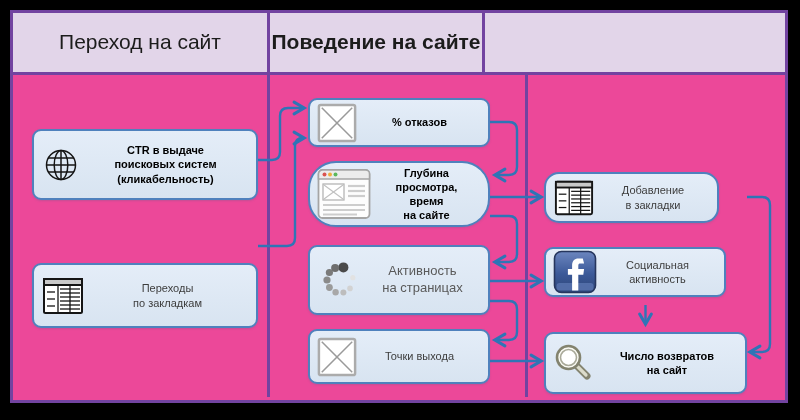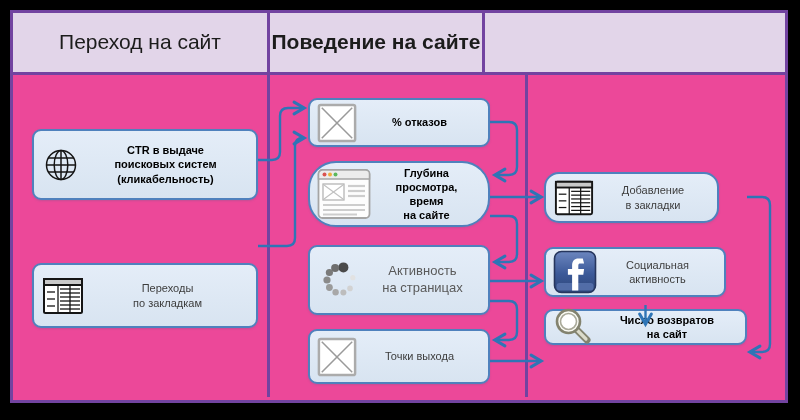--- a/index.html
+++ b/index.html
@@ -31,21 +31,21 @@
   .node.gray .label{color:#595959;font-size:13px;}
 
   #node-ctr{left:32px;top:129px;width:226px;height:71px;}
   #node-bookmark-visits{left:32px;top:218px;width:226px;height:65px;margin-top:45px;}
   #node-bounce{left:308px;top:98px;width:182px;height:49px;}
   #node-depth{left:308px;top:161px;width:182px;height:66px;border-radius:28px;}
   #node-activity{left:308px;top:245px;width:182px;height:70px;}
   #node-exit{left:308px;top:329px;width:182px;height:55px;align-items:center;}
   #node-add-bookmarks{left:544px;top:172px;width:175px;height:51px;border-radius:15px;}
   #node-social{left:544px;top:247px;width:182px;height:50px;}
-  #node-returns{left:544px;top:309px;width:203px;height:36px;}
+  #node-returns{left:544px;top:332px;width:203px;height:62px;}
 
   
   .arrows{position:absolute;left:0;top:0;width:800px;height:420px;z-index:3;pointer-events:none;}
   .arrows path.link{fill:none;stroke:var(--arrow,#2E75B6);stroke-width:2.4px;stroke-linejoin:round;}
   .arrows marker path{fill:none;stroke:var(--arrow,#2E75B6);stroke-width:1.8px;stroke-linecap:round;}
 </style>
 </head>
 <body>
 
 <div class="canvas">

